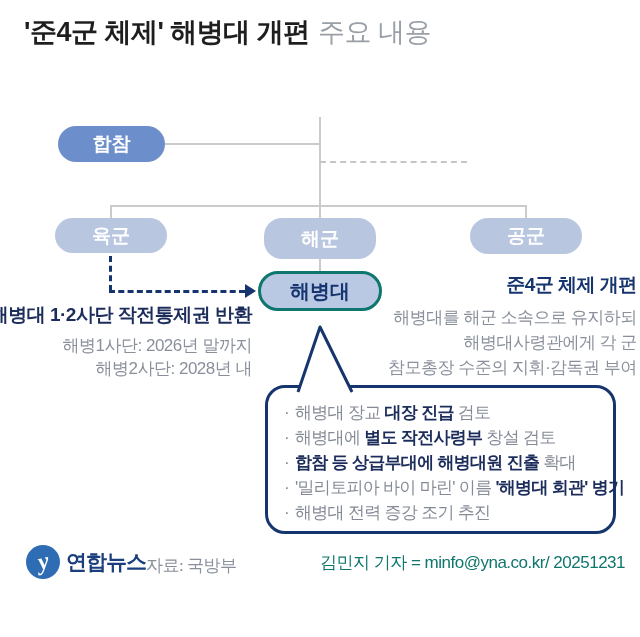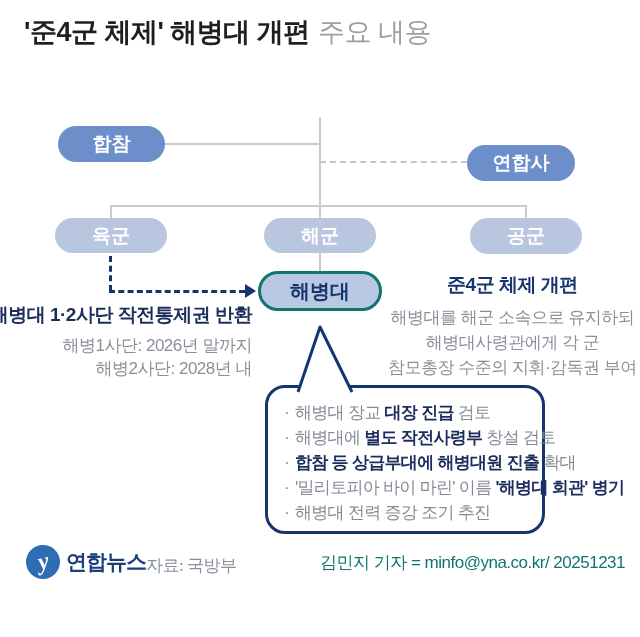--- a/index.html
+++ b/index.html
@@ -17,21 +17,21 @@
     font-weight:bold;font-size:19px;color:#ffffff;
     display:flex;align-items:center;justify-content:center;box-sizing:border-box;
   }
   .node-dark{background:#1c5aa6;}
   .node-mid{background:#6c8ecb;}
   .node-light{background:#b9c6e0;}
   .node-mnd{left:264px;top:81px;width:112px;height:36px;}
   .node-jcs{left:58px;top:126px;width:107px;height:36px;}
   .node-cfc{left:467px;top:145px;width:108px;height:36px;}
   .node-army{left:55px;top:218px;width:112px;height:35px;}
-  .node-navy{left:264px;top:218px;width:112px;height:35px;}
+  .node-navy{left:264px;top:218px;width:112px;height:41px;}
   .node-af{left:470px;top:218px;width:112px;height:36px;}
   .node-marines{
     left:258px;top:271px;width:124px;height:40px;background:#b9c9e4;
     border:3px solid #0f766e;color:#16356e;font-size:20px;border-radius:20px;
   }
   
   .line{position:absolute;background:#cbcbcb;}
   .v1{left:319px;top:117px;width:2px;height:88px;}
   .h-jcs{left:165px;top:143px;width:155px;height:2px;}
   .dash-cfc{left:320px;top:161px;width:147px;height:0;border-top:2px dashed #c6c6c6;background:none;}
@@ -44,26 +44,26 @@
   .arrow-v{position:absolute;left:109px;top:256px;height:35px;width:0;border-left:3px dashed #16356e;}
   .arrow-h{position:absolute;left:109px;top:290px;width:136px;height:0;border-top:3px dashed #16356e;}
   .arrow-head{
     position:absolute;left:245px;top:284px;width:0;height:0;
     border-left:11px solid #16356e;border-top:7px solid transparent;border-bottom:7px solid transparent;
   }
   
   .left-note{position:absolute;top:302px;right:388px;text-align:right;white-space:nowrap;}
   .left-note .note-heading{font-size:19px;font-weight:bold;color:#1c2d5c;margin-bottom:6px;letter-spacing:-0.5px;}
   .left-note .note-line{font-size:17px;color:#8a909b;line-height:23px;letter-spacing:-0.5px;}
-  .right-note{position:absolute;left:388px;top:272px;text-align:center;white-space:nowrap;}
+  .right-note{position:absolute;left:388px;top:272px;text-align:right;white-space:nowrap;}
   .right-note .note-heading{font-size:19px;font-weight:bold;color:#16356e;margin-bottom:7px;letter-spacing:-0.5px;}
   .right-note .note-line{font-size:17px;color:#8a909b;line-height:25px;letter-spacing:-0.5px;}
   
   .bubble{
-    position:absolute;left:265px;top:385px;width:280px;height:149px;box-sizing:border-box;
+    position:absolute;left:265px;top:385px;width:351px;height:149px;box-sizing:border-box;
     border:3px solid #16356e;border-radius:20px;background:#ffffff;
     padding:12px 14px 0 16px;
   }
   .bubble-tail{position:absolute;left:280px;top:320px;width:90px;height:76px;}
   .bubble-item{font-size:17px;color:#858b96;line-height:25px;white-space:nowrap;letter-spacing:-0.7px;}
   .bubble-item .bullet{color:#858b96;margin-right:2px;}
   .bubble-item .seg-bold{font-weight:bold;color:#1c2d5c;}
   
   .footer-logo{position:absolute;left:26px;top:545px;display:flex;align-items:center;}
   .logo-circle{
@@ -91,21 +91,20 @@
   <div class="line drop-army"></div>
   <div class="line drop-navy"></div>
   <div class="line drop-af"></div>
   <div class="line v-marines"></div>
 
   <div class="arrow-v"></div>
   <div class="arrow-h"></div>
   <div class="arrow-head"></div>
 
   <div class="node node-mid node-jcs">합참</div>
-  <div class="node node-mid node-cfc">연합사</div>
   <div class="node node-light node-army">육군</div>
   <div class="node node-light node-navy">해군</div>
   <div class="node node-light node-af">공군</div>
   <div class="node node-marines">해병대</div>
 
   <div class="left-note">
     <div class="note-heading">해병대 1·2사단 작전통제권 반환</div>
     <div class="note-line">해병1사단: 2026년 말까지</div>
     <div class="note-line">해병2사단: 2028년 내</div>
   </div>

